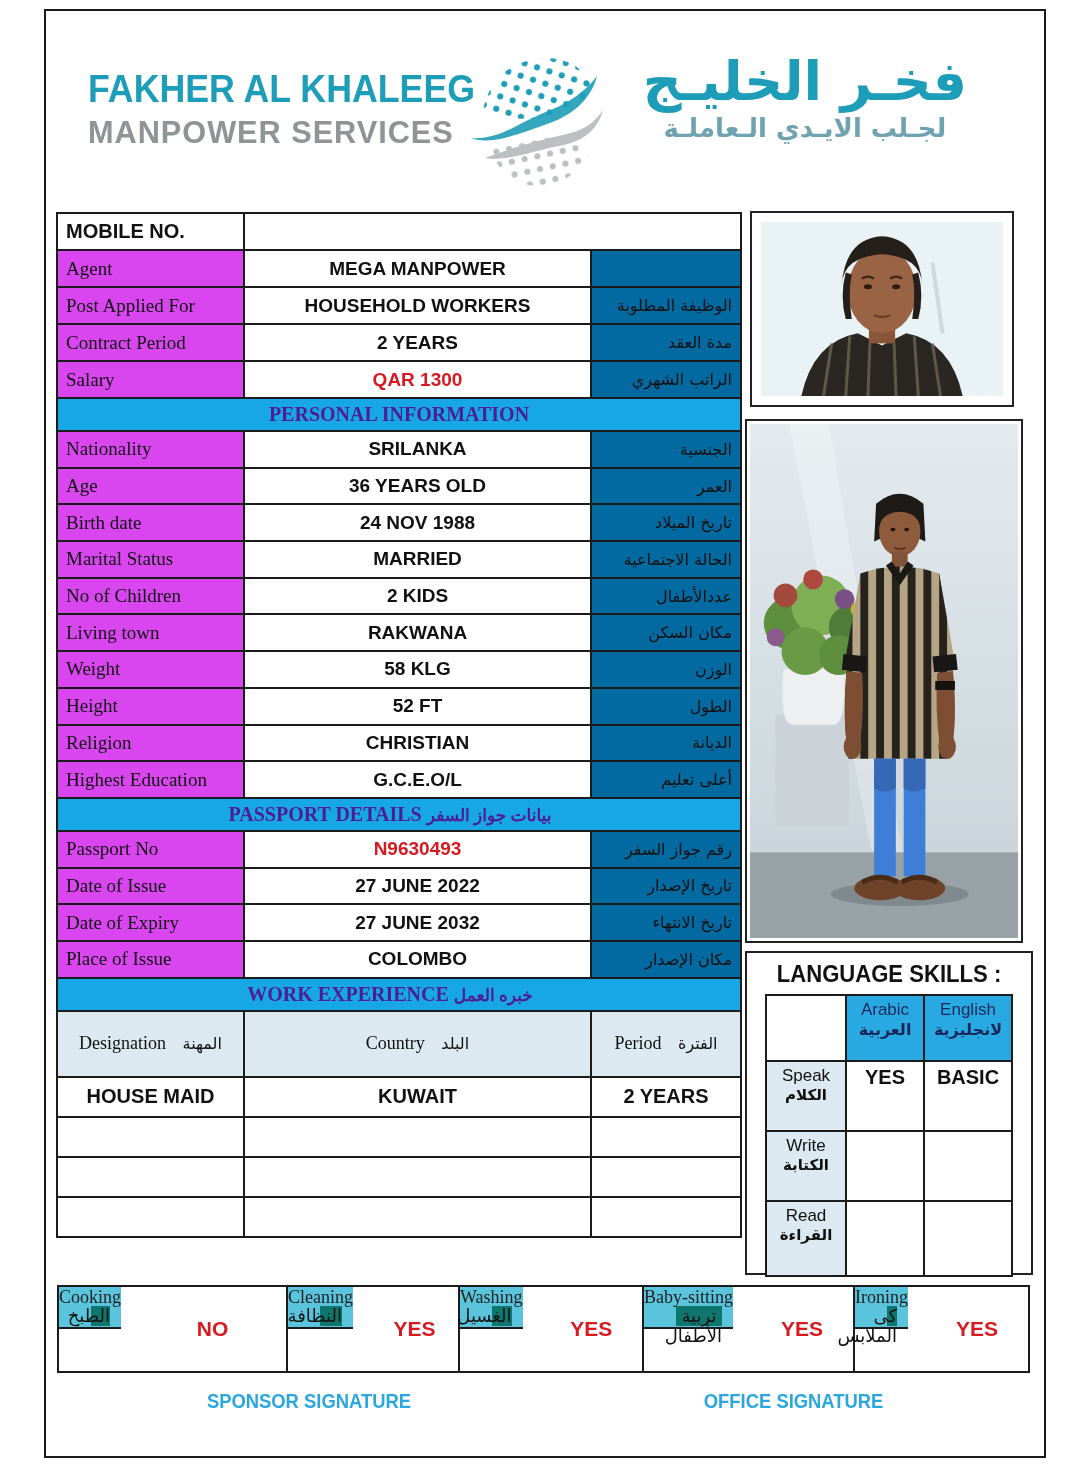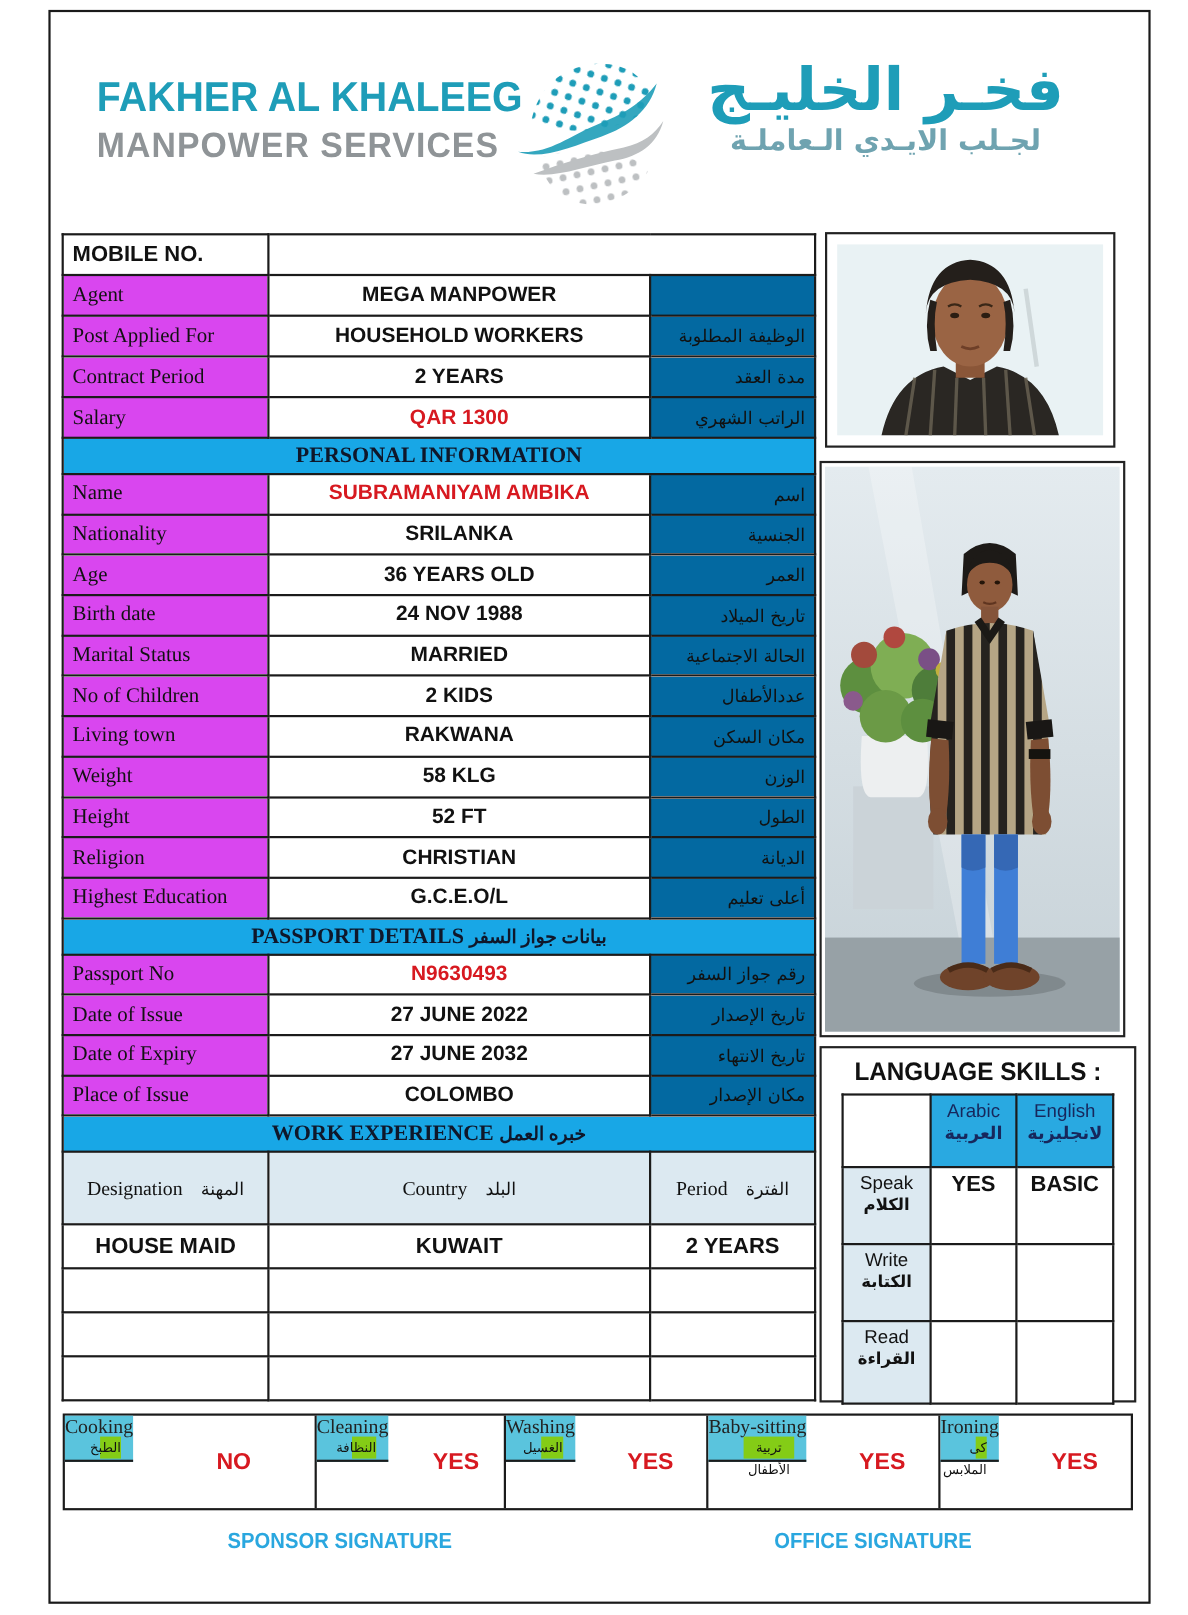--- a/index.html
+++ b/index.html
@@ -29,21 +29,21 @@
   table.main{position:absolute;left:56px;top:212px;width:684px;border-collapse:collapse;
     table-layout:fixed;}
   table.main td{border:2px solid #1b1b1b;padding:0 8px;box-sizing:border-box;overflow:hidden;}
   td.lbl{background:#d946ef;font-family:"Liberation Serif",serif;font-size:19px;text-align:left;}
   td.lbl-mob{background:#ffffff;font-family:"Liberation Sans",sans-serif;font-weight:bold;
     font-size:20px;}
   td.val{background:#ffffff;text-align:center;font-weight:bold;font-size:19px;}
   td.val.red{color:#D71920;}
   td.arc{background:#0369a1;text-align:right;direction:rtl;font-size:16px;
     font-family:"DejaVu Sans",sans-serif;}
-  td.sec{background:#18A7E6;color:#0f172a;text-align:center;font-weight:bold;
+  td.sec{background:#18A7E6;color:#4c1d95;text-align:center;font-weight:bold;
     font-family:"Liberation Serif",serif;font-size:20px;}
   td.sec .ar{font-family:Liberation Serif, serif;font-size:17px;margin-right:18px;}
   tr.h37{height:37px;} tr.h36{height:36.7px;} tr.h33{height:33px;}
   tr.h60{height:66px;} tr.h40{height:40px;}
   td.whead{background:#DCE9F1;text-align:center;font-family:"Liberation Serif",serif;
     font-size:18px;}
   td.whead .ar{font-family:"DejaVu Sans",sans-serif;font-size:16px;margin-left:12px;}
   td.wval{background:#fff;text-align:center;font-weight:bold;font-size:20px;}
 
   
@@ -73,22 +73,22 @@
   .skills{position:absolute;left:57px;top:1285px;width:973px;height:88px;
     border:2px solid #1b1b1b;box-sizing:border-box;display:flex;background:#fff;}
   .skill{flex:0 0 auto;border-right:2px solid #1b1b1b;box-sizing:border-box;
     display:flex;flex-direction:row;}
   .skill:last-child{border-right:none;}
   .skill-head{height:42px;background:#5AC4DD;border-bottom:2px solid #1b1b1b;
     box-sizing:border-box;position:relative;}
   .skill-head .en{display:block;text-align:center;font-family:"Liberation Serif",serif;
     font-size:18px;color:#222;line-height:20px;}
   .skill-head .arbox{position:absolute;left:11px;right:11px;top:19px;height:20px;
-    background:#84cc16;text-align:center;font-family:"DejaVu Sans",sans-serif;
-    font-size:12px;line-height:20px;direction:rtl;margin-left:21px;}
+    background:#0f766e;text-align:center;font-family:"DejaVu Sans",sans-serif;
+    font-size:18px;line-height:20px;direction:rtl;margin-left:21px;}
   .skill-val{flex:1;display:flex;align-items:center;justify-content:center;
     font-weight:bold;font-size:21px;color:#D71920;margin-left:18px;}
 
   
   .sig{position:absolute;top:1390px;font-weight:bold;font-size:20px;color:#2AA7DF;
     transform:scaleX(.92);white-space:nowrap;}
   .sig.sponsor{left:198px;}
   .sig.office{left:696px;}
 </style>
 </head>
@@ -149,25 +149,20 @@
     <td class="val">2 YEARS</td>
     <td class="arc">مدة العقد</td>
   </tr>
   <tr class="h37">
     <td class="lbl">Salary</td>
     <td class="val red">QAR 1300</td>
     <td class="arc">الراتب الشهري</td>
   </tr>
   <tr class="h33">
     <td class="sec" colspan="3">PERSONAL INFORMATION</td>
-  </tr>
-  <tr class="h36">
-    <td class="lbl">Name</td>
-    <td class="val red">SUBRAMANIYAM AMBIKA</td>
-    <td class="arc">اسم</td>
   </tr>
   <tr class="h36">
     <td class="lbl">Nationality</td>
     <td class="val">SRILANKA</td>
     <td class="arc">الجنسية</td>
   </tr>
   <tr class="h36">
     <td class="lbl">Age</td>
     <td class="val">36 YEARS OLD</td>
     <td class="arc">العمر</td>

